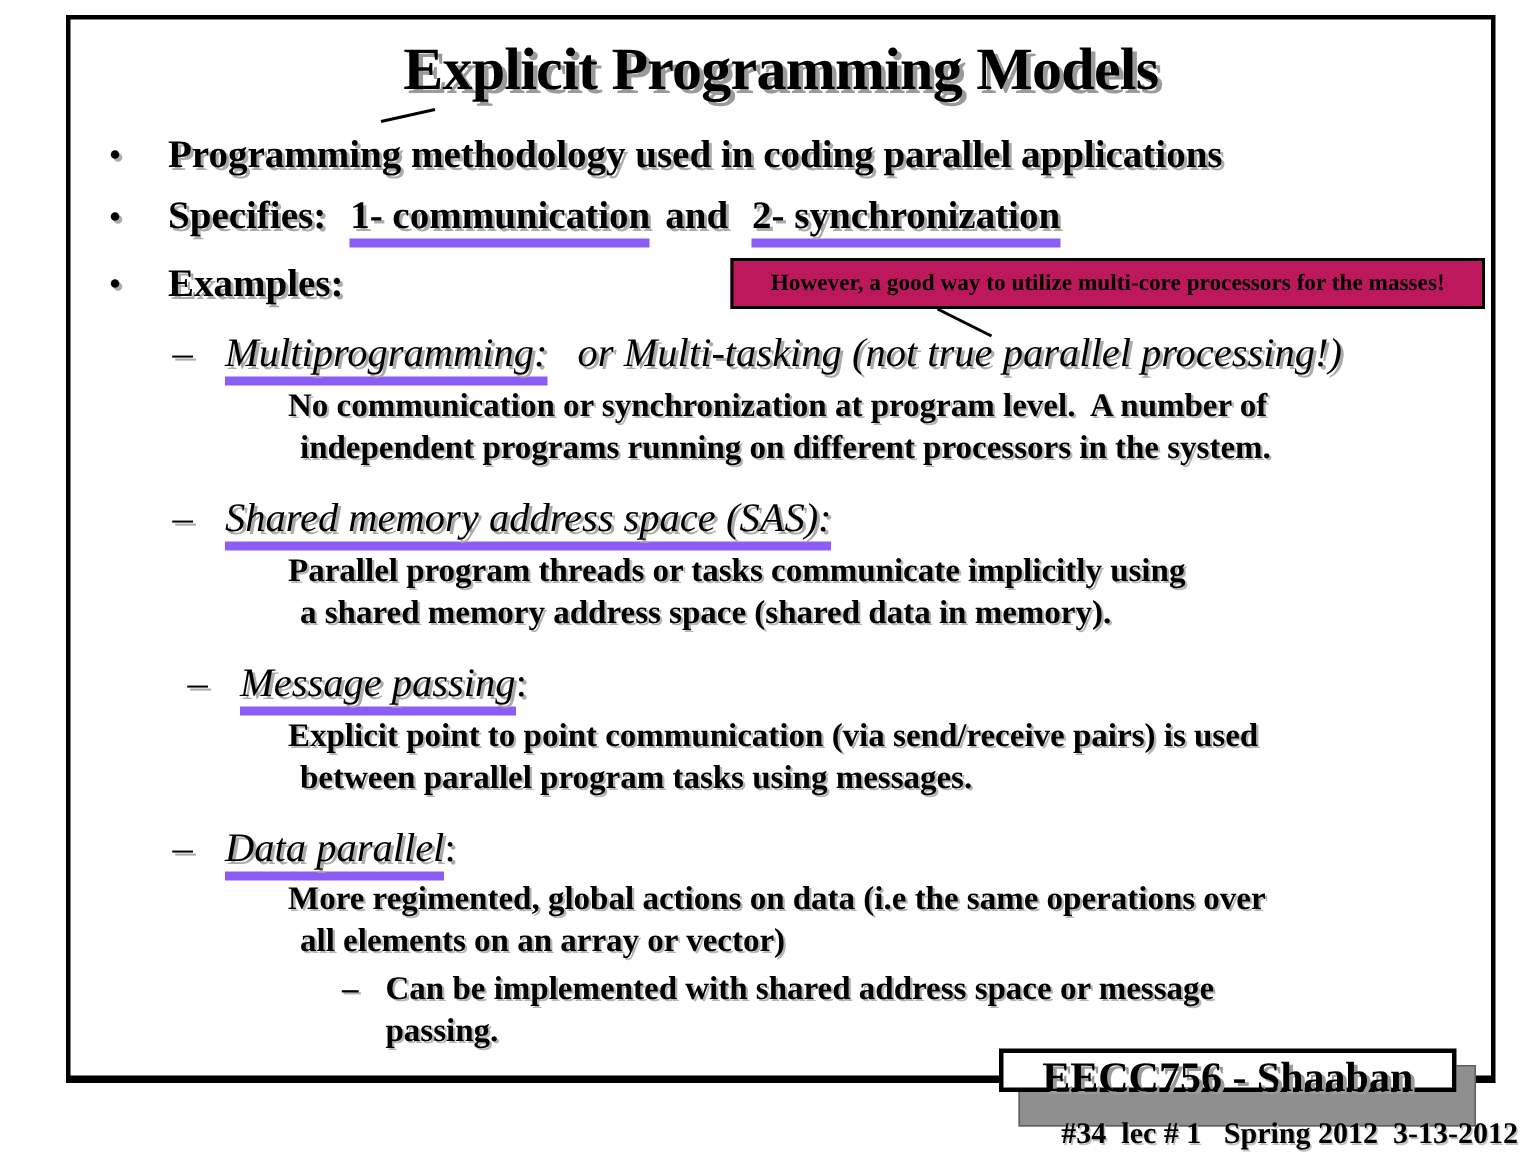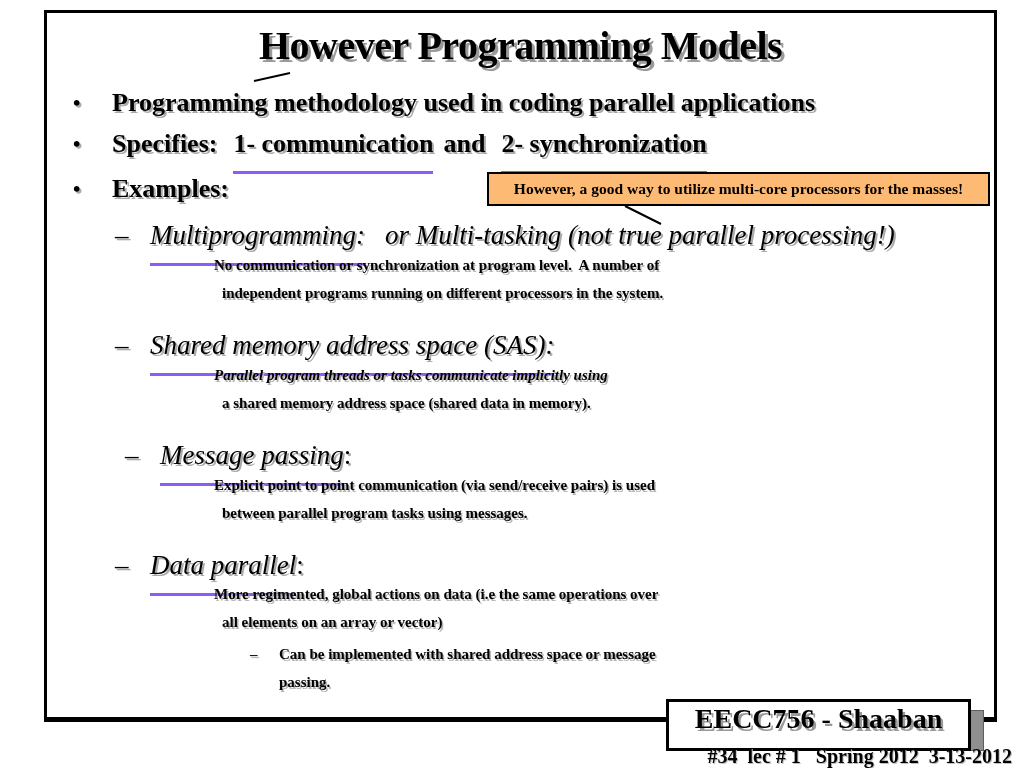--- a/index.html
+++ b/index.html
@@ -21,66 +21,66 @@
 
   .title {
     left:44px; top:22px; width:953px; text-align:center;
     font-size:40px; font-weight:bold; letter-spacing:-0.5px;
     text-shadow:3px 3px 0 #9a9a9a;
   }
 
   .bullet-line { font-size:26px; font-weight:bold; text-shadow:2px 2px 0 #ababab; }
   .bullet-glyph { display:inline-block; width:39px; font-size:21px; vertical-align:1px; }
 
-  .uline { border-bottom:3px solid #8b5cf6; padding-bottom:13px; }
+  .uline { border-bottom:6px solid #8b5cf6; padding-bottom:1px; }
 
   .and-word { margin-left:10px; margin-right:16px; }
   .spec-label { margin-right:16px; }
 
   .callout {
     left:487px; top:172px; width:503px; height:34px; box-sizing:border-box;
-    border:2px solid #000; background:#fdba74; z-index:2;
+    border:2px solid #000; background:#be185d; z-index:2;
     font-size:15.5px; font-weight:bold; text-align:center; line-height:29px;
   }
 
   .model-head { font-size:27px; font-weight:normal; font-style:italic; text-shadow:2px 2px 0 #ababab; }
   .dash-glyph { display:inline-block; width:35px; font-style:normal; }
   .head-rest-gap { margin-left:20px; }
   .colon-plain { font-style:normal; }
 
-  .body-line { font-size:15px; font-weight:bold; text-shadow:1.5px 1.5px 0 #b5b5b5;margin-left:22px; }
+  .body-line { font-size:22px; font-weight:bold; text-shadow:1.5px 1.5px 0 #b5b5b5; }
 
   .sub-dash-glyph { display:inline-block; width:29px; }
 
   .footer-shadow {
     left:679px; top:710px; width:305px; height:41px;
     background:#8f8f8f; border:1px solid #5e5e5e; box-sizing:border-box; z-index:2;
   }
   .footer-box {
-    left:666px; top:699px; width:305px; height:52px; box-sizing:border-box;
+    left:666px; top:699px; width:305px; height:29px; box-sizing:border-box;
     background:#fff; border:3px solid #000; z-index:3;
     font-size:28px; font-weight:bold; text-align:center; line-height:34px;
     text-shadow:2.5px 2.5px 0 #9a9a9a;
   }
   .footer-details {
     left:0; top:745px; width:1012px; text-align:right;
     font-size:20px; font-weight:bold; text-shadow:1px 1px 0 #c0c0c0; z-index:3;
   }
 </style>
 </head>
 <body>
 
 <div class="slide-border"></div>
 
 <svg class="overlay" width="1024" height="768">
   <line x1="254" y1="81" x2="290" y2="73" stroke="#000" stroke-width="2"></line>
   <line x1="625" y1="206" x2="661" y2="224" stroke="#000" stroke-width="2"></line>
 </svg>
 
-<div class="abs title">However Programming Models</div>
+<div class="abs title">Explicit Programming Models</div>
 
 <div class="abs bullet-line" style="left:73px; top:88px;">
   <span class="bullet-glyph">•</span><span>Programming methodology used in coding parallel applications</span>
 </div>
 
 <div class="abs bullet-line" style="left:73px; top:129px;">
   <span class="bullet-glyph">•</span><span class="spec-label">Specifies:</span><span class="uline">1- communication</span><span class="and-word">and</span><span class="uline">2- synchronization</span>
 </div>
 
 <div class="abs bullet-line" style="left:73px; top:174px;">
@@ -91,21 +91,21 @@
 
 <div class="abs model-head" style="left:115px; top:220px;">
   <span class="dash-glyph">–</span><span class="uline">Multiprogramming:</span><span class="head-rest-gap">or Multi-tasking (not true parallel processing!)</span>
 </div>
 <div class="abs body-line" style="left:192px; top:257px;">No communication or synchronization at program level.&nbsp; A number of</div>
 <div class="abs body-line" style="left:200px; top:285px;">independent programs running on different processors in the system.</div>
 
 <div class="abs model-head" style="left:115px; top:330px;">
   <span class="dash-glyph">–</span><span class="uline">Shared memory address space (SAS):</span>
 </div>
-<div class="abs body-line" style="left:192px; top:367px;font-style:italic;">Parallel program threads or tasks communicate implicitly using</div>
+<div class="abs body-line" style="left:192px; top:367px;">Parallel program threads or tasks communicate implicitly using</div>
 <div class="abs body-line" style="left:200px; top:395px;">a shared memory address space (shared data in memory).</div>
 
 <div class="abs model-head" style="left:115px; top:440px;margin-left:10px;">
   <span class="dash-glyph">–</span><span class="uline">Message passing</span><span class="colon-plain">:</span>
 </div>
 <div class="abs body-line" style="left:192px; top:477px;text-align:right;">Explicit point to point communication (via send/receive pairs) is used</div>
 <div class="abs body-line" style="left:200px; top:505px;">between parallel program tasks using messages.</div>
 
 <div class="abs model-head" style="left:115px; top:550px;">
   <span class="dash-glyph">–</span><span class="uline">Data parallel</span><span class="colon-plain">:</span>

